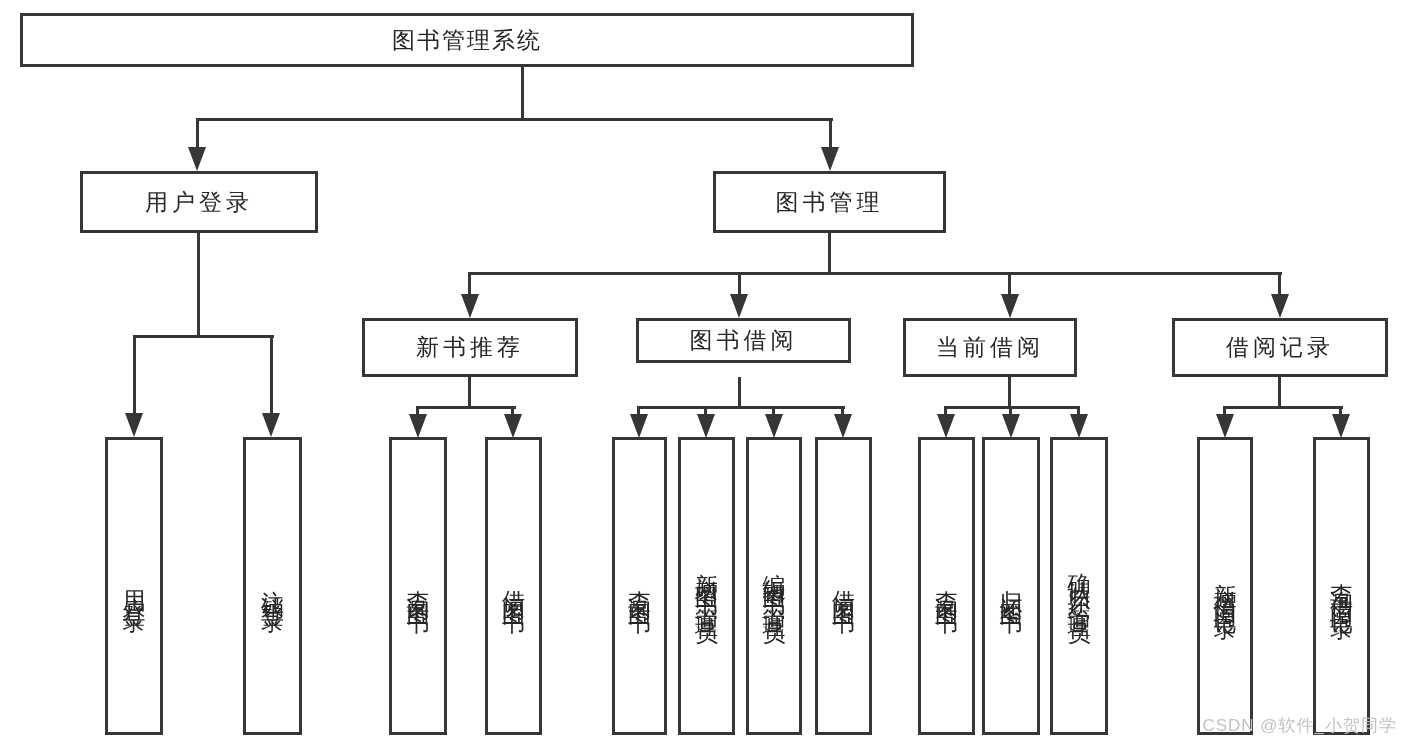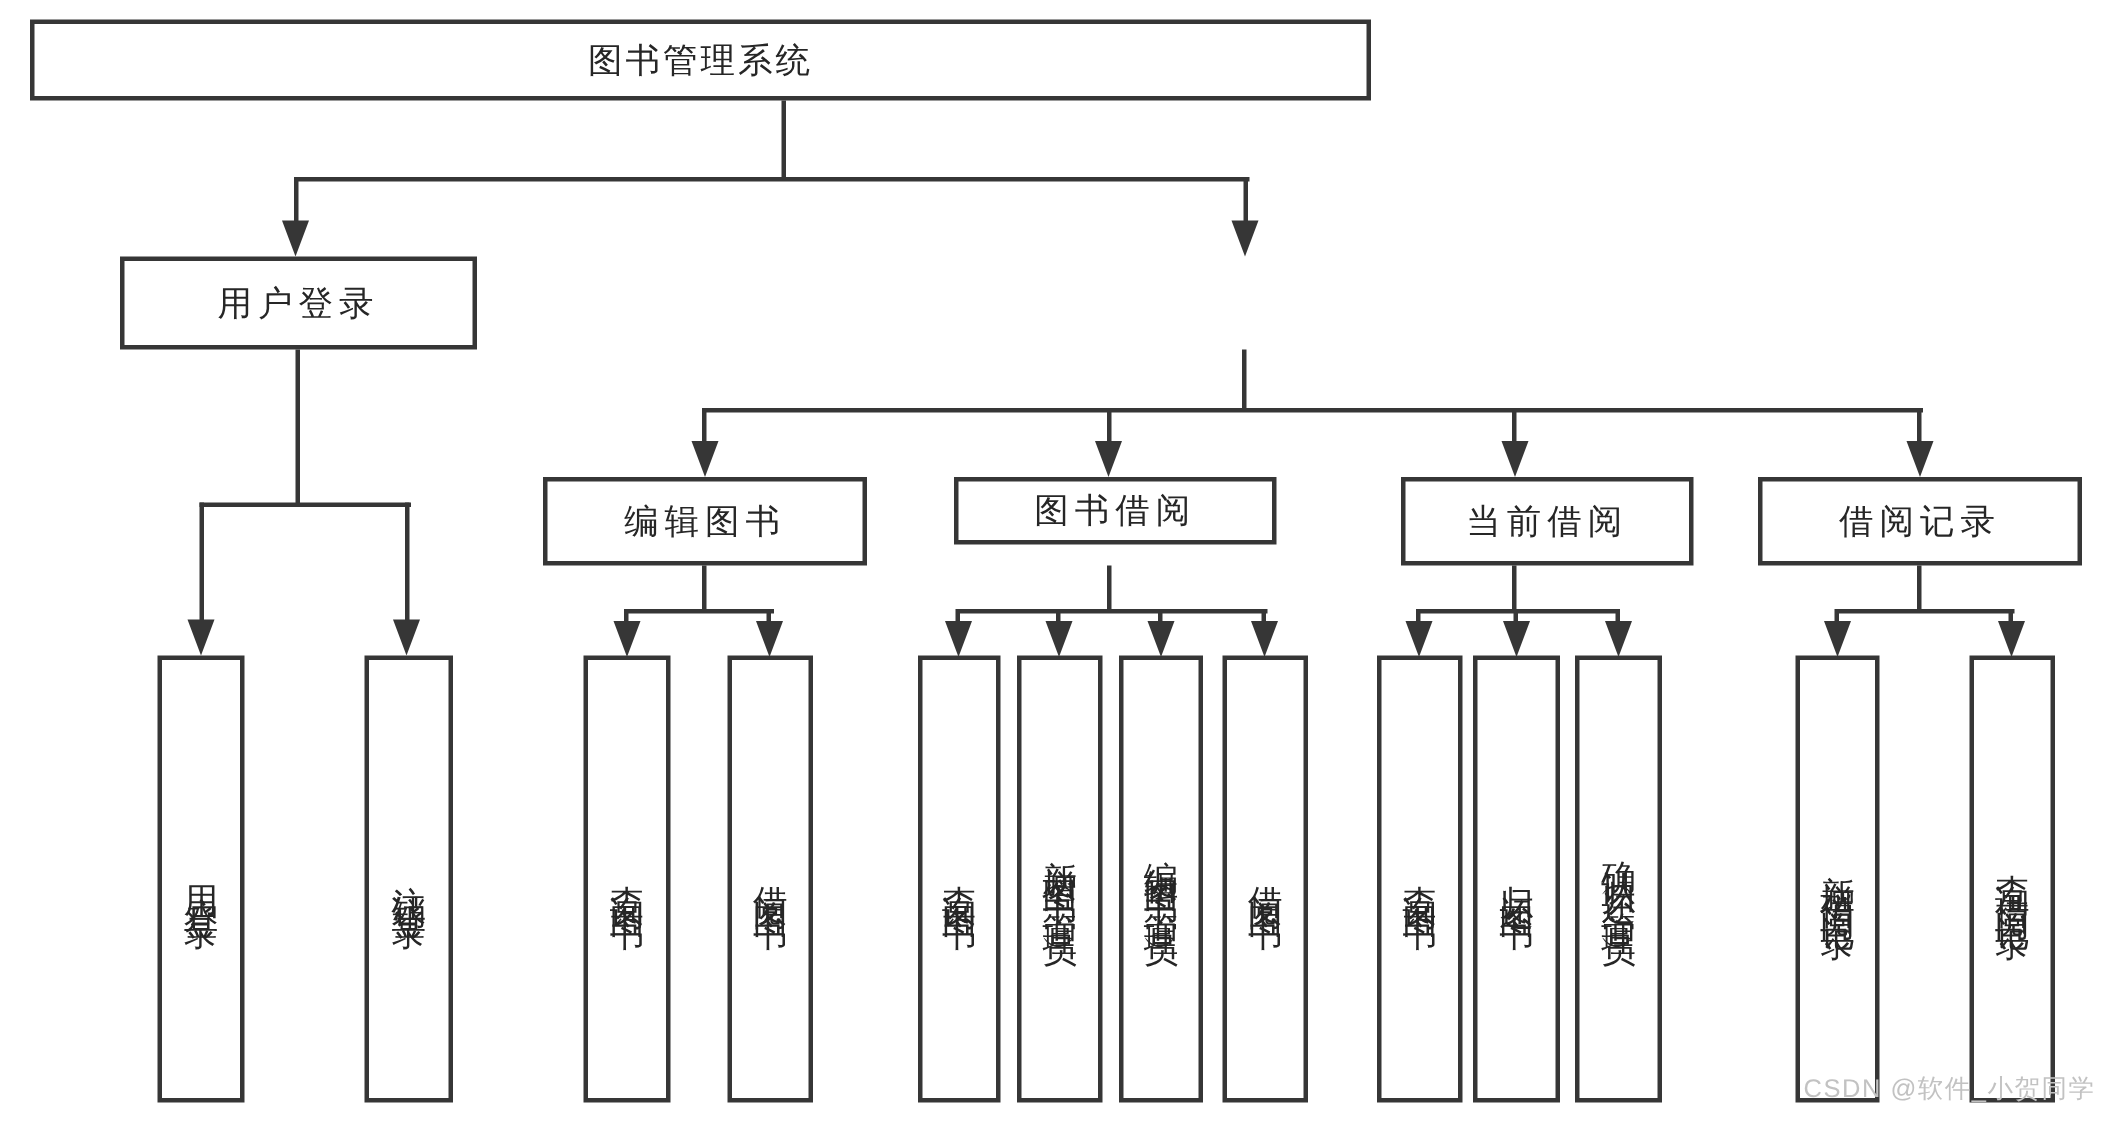--- a/index.html
+++ b/index.html
@@ -52,26 +52,27 @@
 </style>
 </head>
 <body>
 
 <div class="canvas">
 
   <div class="node h title" style="left:20px;top:13px;width:894px;height:54px;">图书管理系统</div>
 
   <div class="node h" style="left:80px;top:171px;width:238px;height:62px;">用户登录</div>
 
+  <div class="node h" style="left:713px;top:171px;width:233px;height:62px;">图书管理</div>
 
-  <div class="node h" style="left:362px;top:318px;width:216px;height:59px;">编辑图书</div>
+  <div class="node h" style="left:362px;top:318px;width:216px;height:59px;">新书推荐</div>
 
   <div class="node h" style="left:636px;top:318px;width:215px;height:45px;">图书借阅</div>
 
-  <div class="node h" style="left:934px;top:318px;width:195px;height:59px;">当前借阅</div>
+  <div class="node h" style="left:903px;top:318px;width:174px;height:59px;">当前借阅</div>
 
   <div class="node h" style="left:1172px;top:318px;width:216px;height:59px;">借阅记录</div>
 
   <div class="node v" style="left:105px;top:437px;width:58px;height:298px;">用户登录</div>
   <div class="node v" style="left:243px;top:437px;width:59px;height:298px;">注销登录</div>
 
   <div class="node v" style="left:389px;top:437px;width:58px;height:298px;">查询图书</div>
   <div class="node v" style="left:485px;top:437px;width:57px;height:298px;">借阅图书</div>
 
   <div class="node v" style="left:612px;top:437px;width:55px;height:298px;">查询图书</div>

